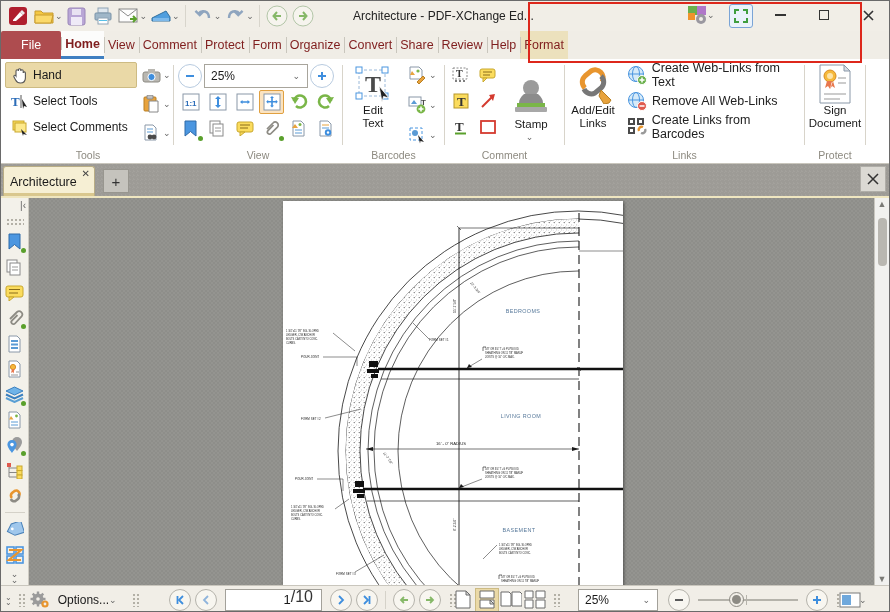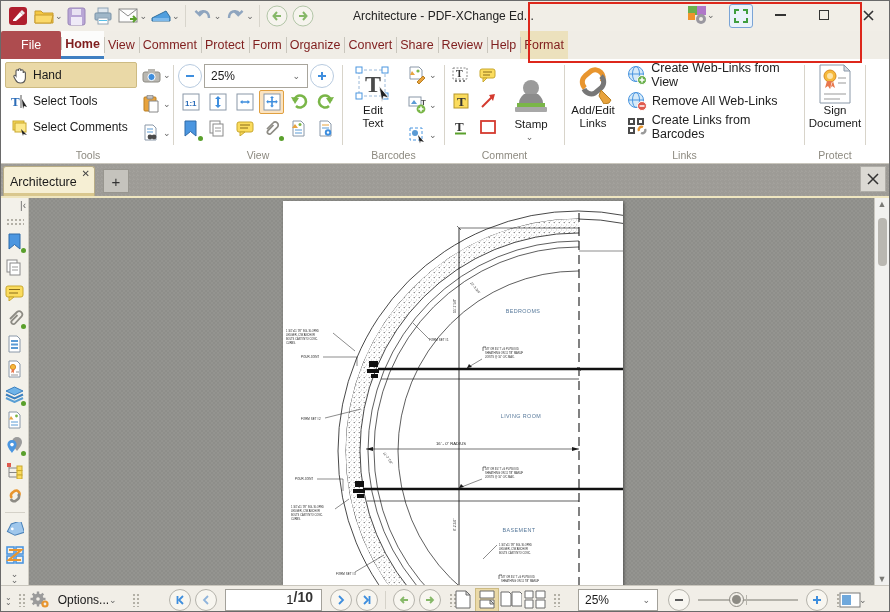--- a/index.html
+++ b/index.html
@@ -101,21 +101,21 @@
   
   .statusbar { position:absolute; left:0; top:584px; width:100%; height:28px; background:#f1eee7;
                border-top:1px solid #c9c6bd; }
   .sb-abs { position:absolute; top:0; height:27px; display:flex; align-items:center; }
   .dots { width:8px; height:14px; background-image:radial-gradient(#b3b0a6 1px, transparent 1px);
           background-size:4px 4px; }
   .statcirc { width:22px; height:22px; border-radius:50%; border:1px solid #b5b3ab; background:#f8f6f0;
               display:flex; align-items:center; justify-content:center; margin:0 2px; }
   .pagebox { width:97px; height:22px; background:#fff; border:1px solid #a3a19a; margin:0 6px;
              display:flex; align-items:center; justify-content:flex-end; padding:0 8px; }
-  .pagebox .cur { font-size:13px; } .pagebox .tot { font-size:14px; color:#333; position:relative; top:-3px;font-weight:bold; }
+  .pagebox .cur { font-size:13px; } .pagebox .tot { font-size:16px; color:#333; position:relative; top:-3px; }
   .laybtn { width:24px; height:24px; display:flex; align-items:center; justify-content:center;
             border:1px solid transparent; }
   .laybtn.hl { background:#ead9a7; border-color:#cdbb83; }
   .zoomsel { width:80px; height:22px; background:#fff; border:1px solid #a3a19a; display:flex;
              align-items:center; padding:0 6px; }
   .zoomsel .dd { margin-left:auto; }
   .slider { width:100px; height:2px; background:#b5b3ab; position:relative; margin:0 6px; }
   .slider .knob { position:absolute; left:32px; top:-6px; width:13px; height:13px; border-radius:50%;
                   background:#8d8b84; border:2px solid #f1eee7; outline:1px solid #8d8b84; }
   .slider .mid { position:absolute; left:48px; top:-4px; width:1px; height:10px; background:#b5b3ab; }
@@ -544,21 +544,21 @@
     </div>
     <div style="position:absolute; left:62px; top:3px;">
       <div class="linkrow">
         <svg width="20" height="20">
             <circle cx="9" cy="9" r="7.5" fill="#d6eaf8" stroke="#4b96e0"></circle>
             <ellipse cx="9" cy="9" rx="3.5" ry="7.5" fill="none" stroke="#4b96e0"></ellipse>
             <line x1="1.5" y1="9" x2="16.5" y2="9" stroke="#4b96e0"></line>
             <circle cx="15" cy="15" r="4.5" fill="#6ab04c" stroke="#fff"></circle>
             <path d="M15 12.5 v5 M12.5 15 h5" stroke="#fff" stroke-width="1.5"></path>
           </svg>
-        <span>Create Web-Links from View</span>
+        <span>Create Web-Links from Text</span>
       </div>
       <div class="linkrow">
         <svg width="20" height="20">
             <circle cx="9" cy="9" r="7.5" fill="#d6eaf8" stroke="#4b96e0"></circle>
             <ellipse cx="9" cy="9" rx="3.5" ry="7.5" fill="none" stroke="#4b96e0"></ellipse>
             <line x1="1.5" y1="9" x2="16.5" y2="9" stroke="#4b96e0"></line>
             <circle cx="15" cy="15" r="4.5" fill="#e05a4e" stroke="#fff"></circle>
             <path d="M12.5 15 h5" stroke="#fff" stroke-width="1.5"></path>
           </svg>
         <span>Remove All Web-Links</span>

